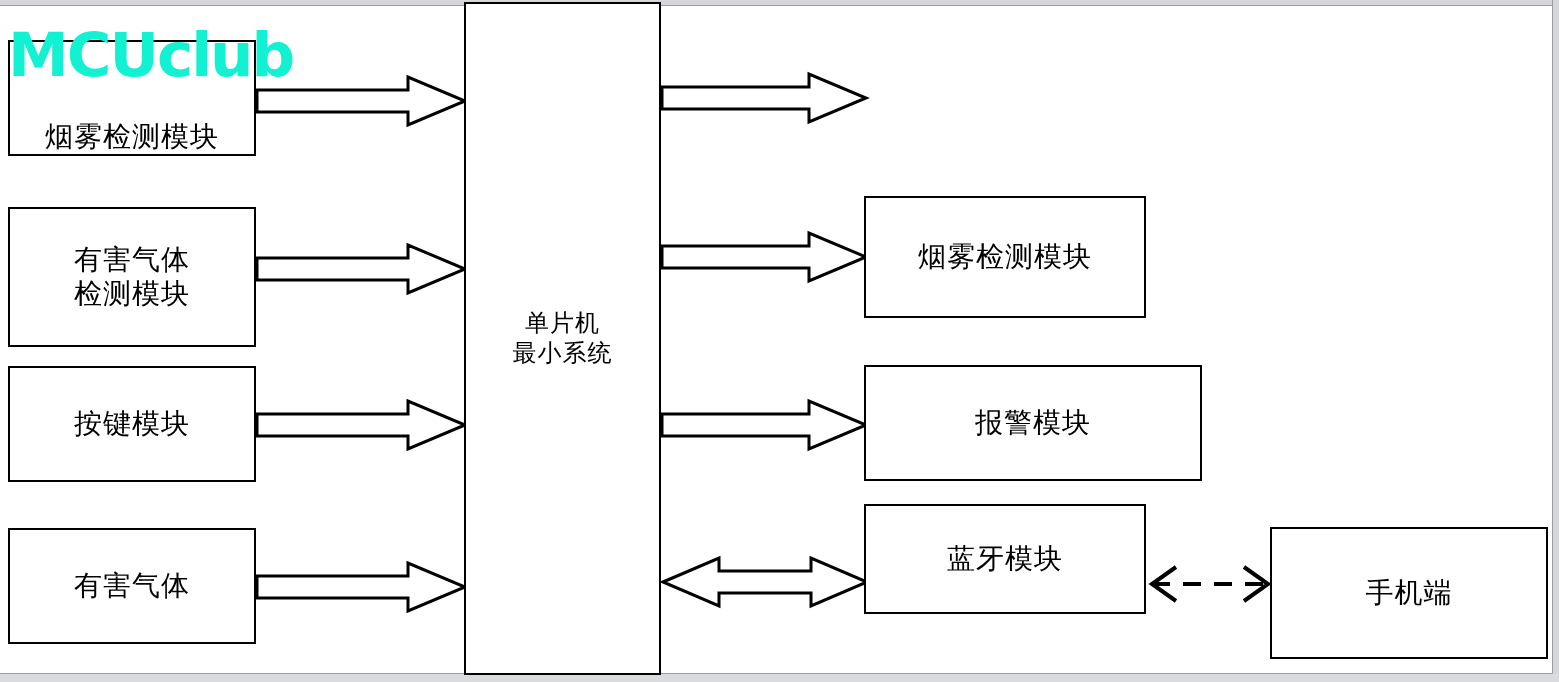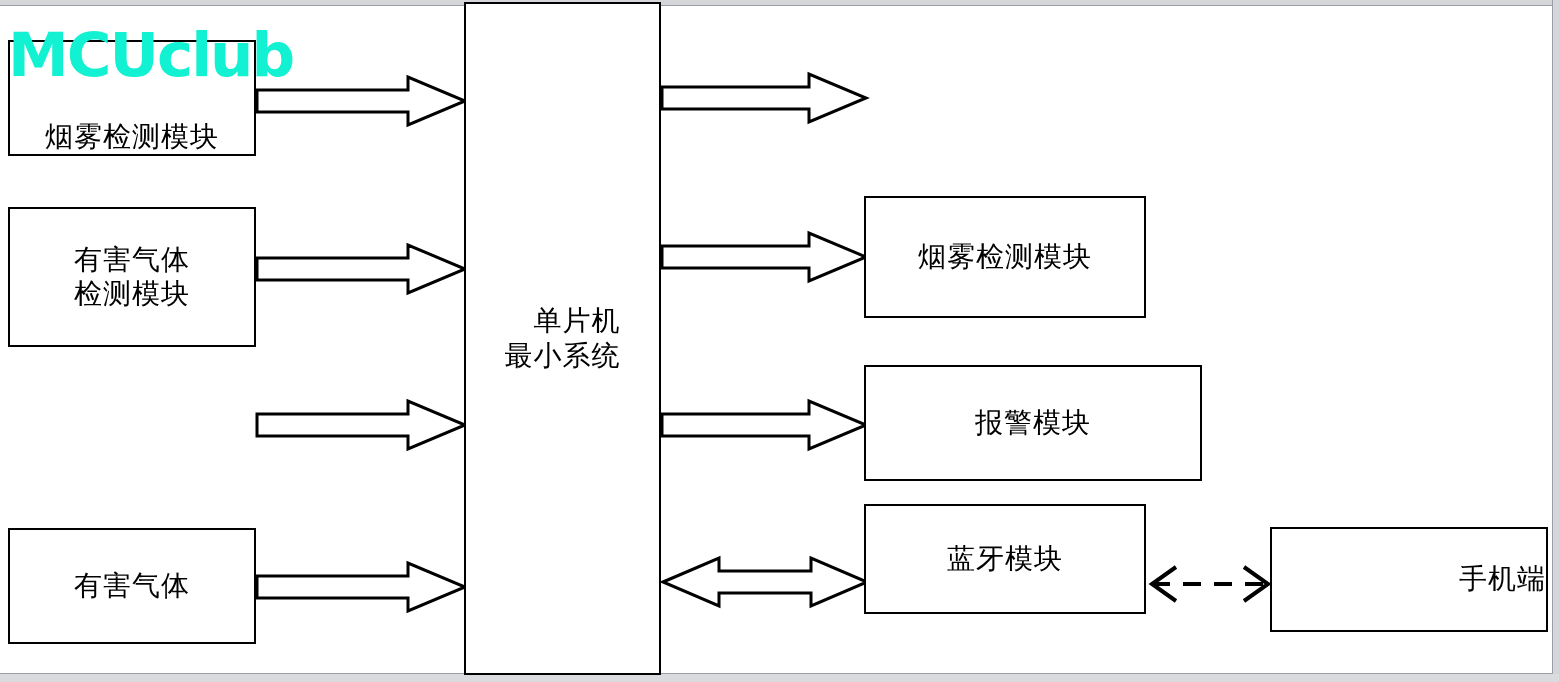--- a/index.html
+++ b/index.html
@@ -68,22 +68,21 @@
     color: #000000;
     line-height: 1.22;
     white-space: pre-line;
     z-index: 3;
   }
   .block-label {
     font-size: 28px;
     letter-spacing: 1px;
   }
   .block-mcu .block-label {
-    font-size: 28px;
-    text-align: right;
+    font-size: 24px;
   }
 
   
   .arrow-svg {
     position: absolute;
     z-index: 2;
     overflow: visible;
   }
   .arrow-svg polygon, .arrow-svg path {
     fill: #ffffff;
@@ -128,20 +127,23 @@
 
   <div class="block" style="left:8px; top:40px; width:248px; height:116px;align-items:flex-end;">
     <span class="block-label">烟雾检测模块</span>
   </div>
 
   <div class="block" style="left:8px; top:207px; width:248px; height:140px;font-family:Liberation Serif, serif;">
     <span class="block-label">有害气体
 检测模块</span>
   </div>
 
+  <div class="block" style="left:8px; top:366px; width:248px; height:116px;">
+    <span class="block-label">按键模块</span>
+  </div>
 
   <div class="block" style="left:8px; top:528px; width:248px; height:116px;">
     <span class="block-label">有害气体</span>
   </div>
 
   <div class="block block-mcu" style="left:464px; top:2px; width:197px; height:673px;">
     <span class="block-label">单片机
 最小系统</span>
   </div>
 
@@ -151,21 +153,21 @@
   </div>
 
   <div class="block" style="left:864px; top:365px; width:338px; height:116px;">
     <span class="block-label">报警模块</span>
   </div>
 
   <div class="block" style="left:864px; top:504px; width:282px; height:110px;">
     <span class="block-label">蓝牙模块</span>
   </div>
 
-  <div class="block" style="left:1270px; top:527px; width:278px; height:105px;justify-content:flex-end;">
+  <div class="block" style="left:1270px; top:527px; width:278px; height:132px;">
     <span class="block-label">手机端</span>
   </div>
 
   <svg class="arrow-svg" style="left:256px; top:74px;" width="212" height="54" viewBox="0 0 212 54">
     <polygon points="1,16 152,16 152,3 209,27 152,51 152,38 1,38"></polygon>
   </svg>
 
   <svg class="arrow-svg" style="left:256px; top:242px;" width="212" height="54" viewBox="0 0 212 54">
     <polygon points="1,16 152,16 152,3 209,27 152,51 152,38 1,38"></polygon>
   </svg>

